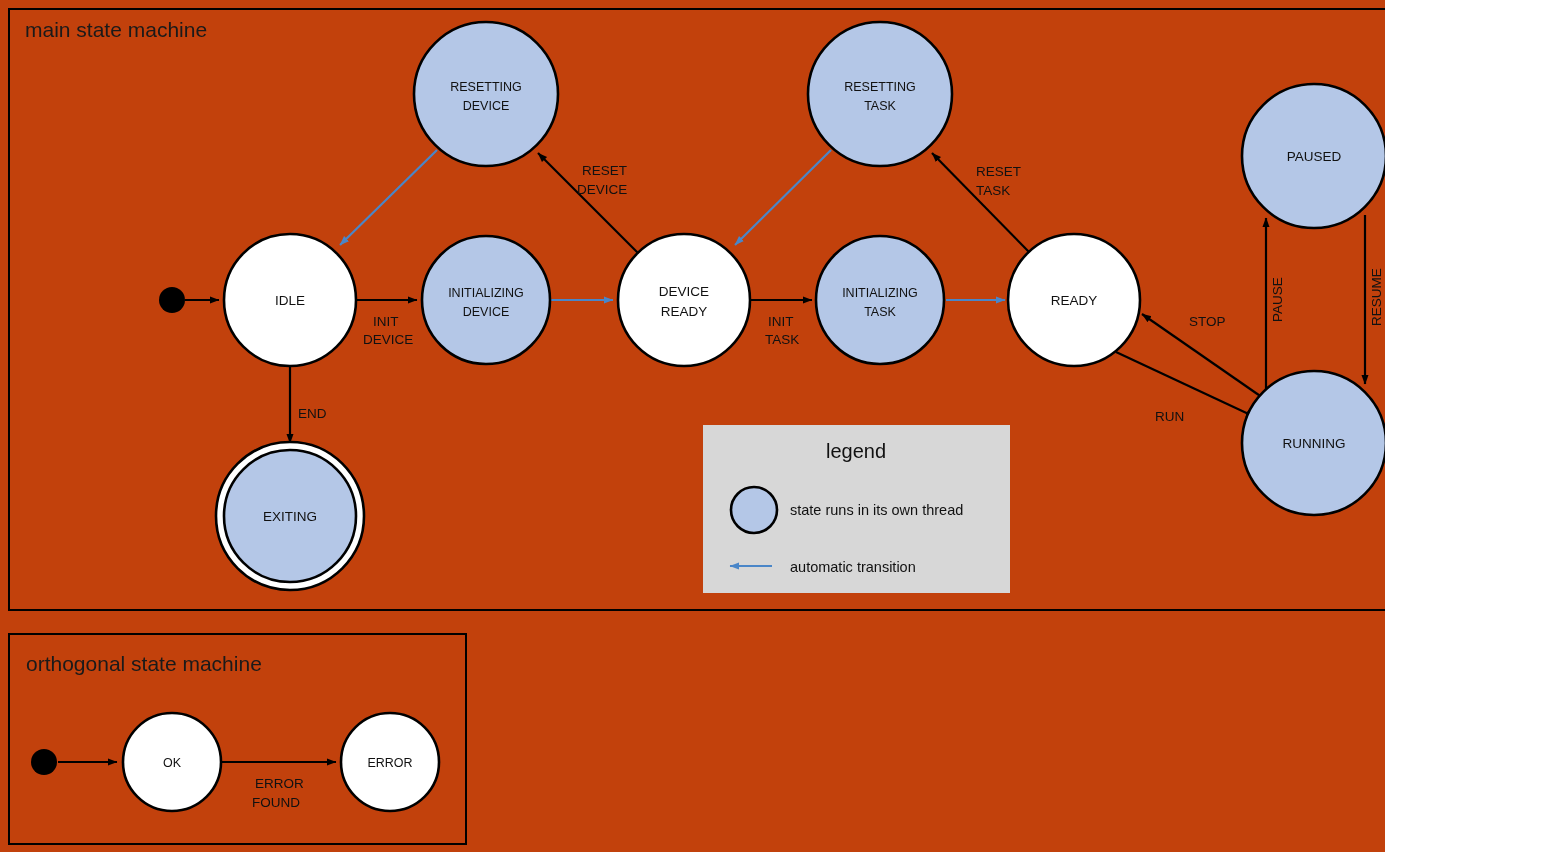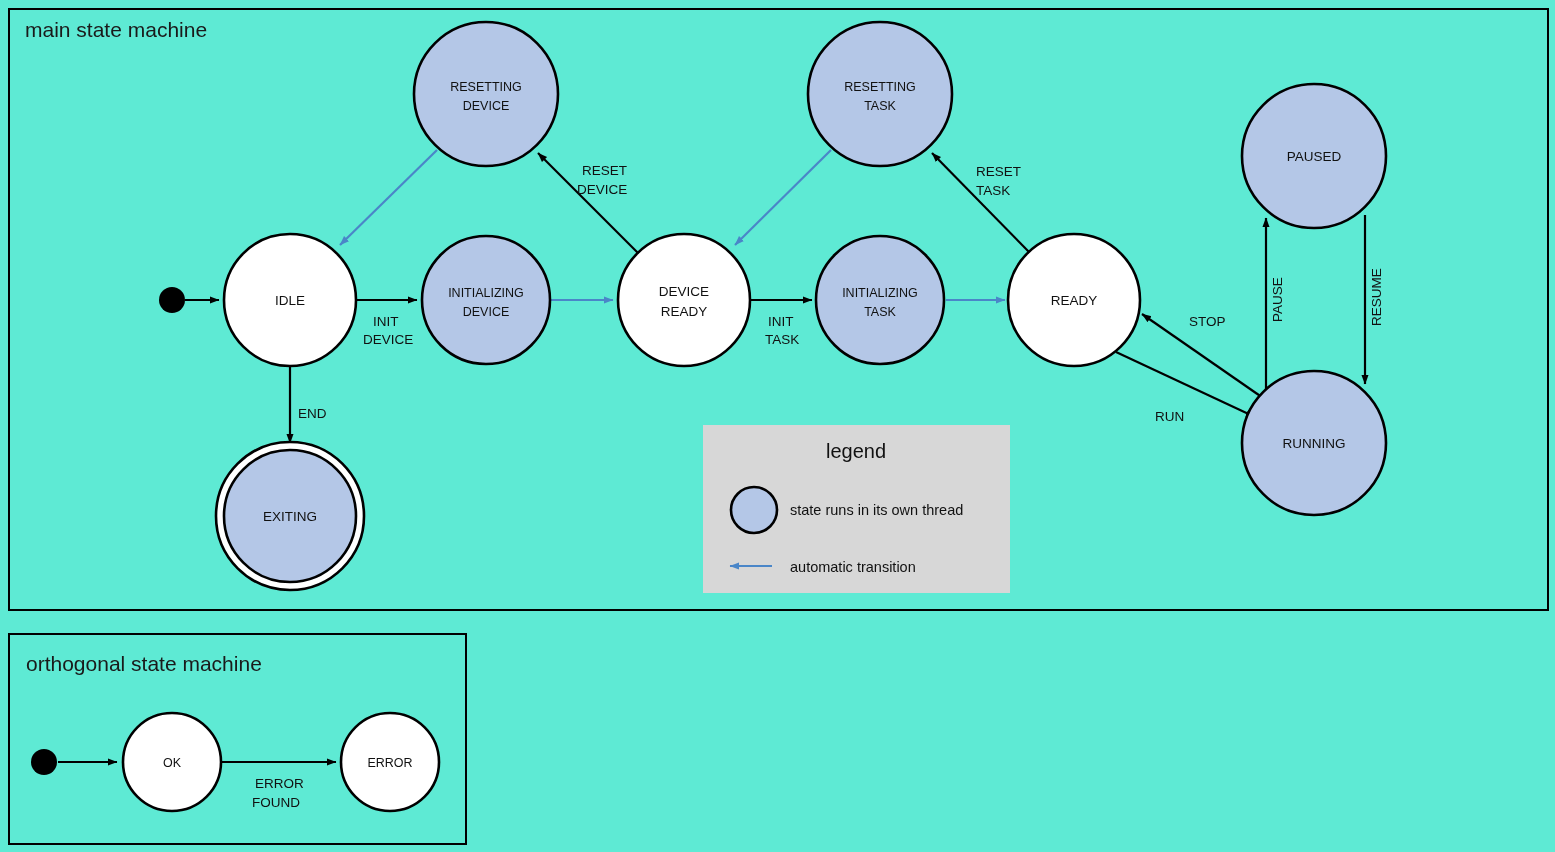--- a/index.html
+++ b/index.html
@@ -3,23 +3,23 @@
 <meta charset="utf-8">
 <style>
   html, body {
     margin: 0;
     padding: 0;
     background: #ffffff;
     font-family: "Liberation Sans", sans-serif;
   }
   #root {
     position: relative;
-    width: 1555px;
+    width: 1385px;
     height: 852px;
-    background: #5eead4;
+    background: #c2410c;
     overflow: hidden;
   }
   svg.diagram {
     position: absolute;
     top: 0;
     left: 0;
     width: 1555px;
     height: 852px;
   }
   .frame {

